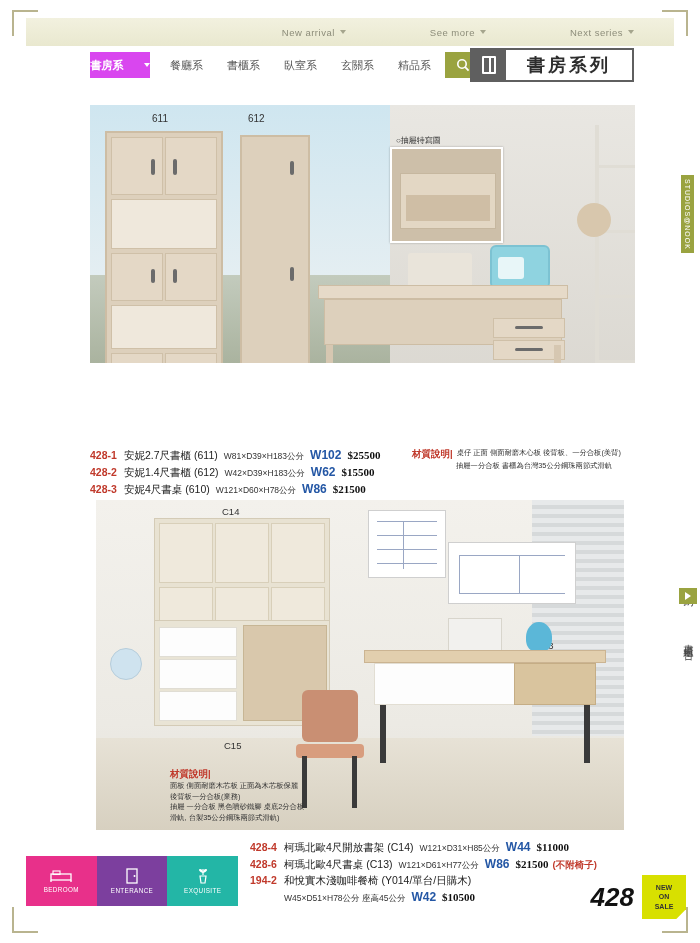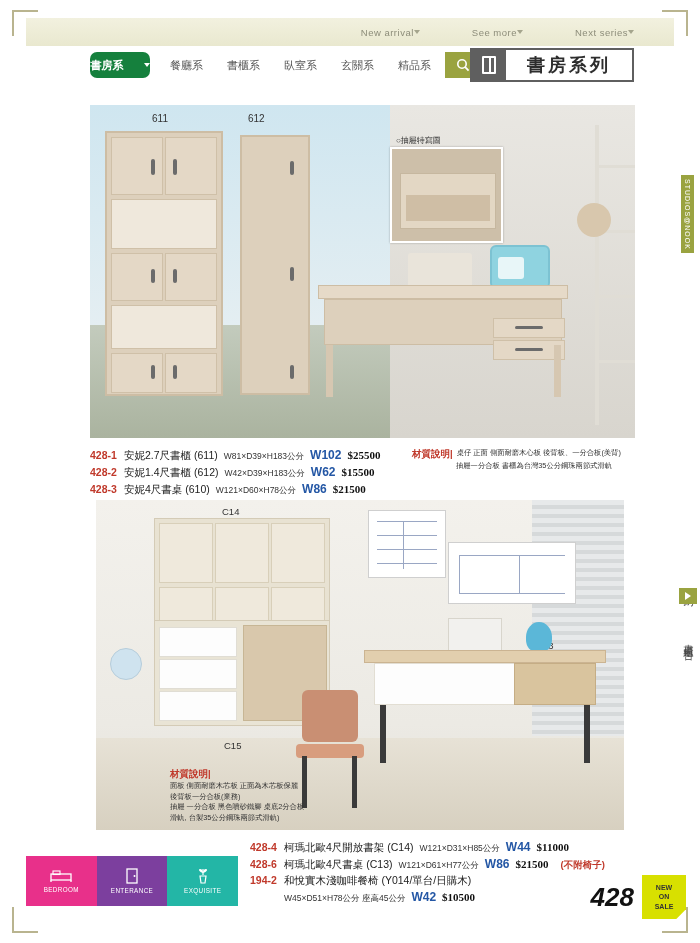--- a/index.html
+++ b/index.html
@@ -22,32 +22,31 @@
 
   
   .topbar {
     position:absolute; top:18px; left:26px; width:648px; height:28px;
     background:linear-gradient(to bottom,#f2f1df,#e9e8cf);
     display:flex; align-items:center; justify-content:flex-end;
     padding-right:40px; gap:52px;
   }
   .topbar .tlink {
     font-size:9.5px; color:#8d8d7a; letter-spacing:.5px;
-    display:flex; align-items:center; 
+    display:flex; align-items:center; gap:5px;margin-left:32px;
   }
   .caret { width:0;height:0;border-left:3.5px solid transparent;border-right:3.5px solid transparent;border-top:4px solid #a5a58d; }
 
   
   .navrow { position:absolute; top:52px; left:90px; width:370px; height:28px; }
   .nav-main {
     position:absolute; left:0; top:0; width:60px; height:26px;
-    background:#15803d; color:#fff; font-size:11px;
+    background:#d946ef; color:#fff; font-size:11px;
     display:flex; align-items:center; justify-content:center; gap:20px;
     font-weight:bold;
-    border-radius:7px;
   }
   .nav-main .caret-w { width:0;height:0;border-left:3px solid transparent;border-right:3px solid transparent;border-top:4px solid #fff; }
   .nav-items { position:absolute; left:62px; top:0; height:26px; display:flex; align-items:center; gap:16px; padding-left:10px; }
   .nav-items span { font-size:11px; color:#555;margin-left:8px; }
   .searchbtn {
     position:absolute; left:355px; top:0; width:36px; height:26px;
     background:#9aa340; display:flex; align-items:center; justify-content:center;
   }
   .searchbtn svg { display:block; }
 
@@ -82,21 +81,21 @@
   }
   .sidearrow .tri { width:0;height:0;border-top:4px solid transparent;border-bottom:4px solid transparent;border-left:6px solid #fff; }
   .sidetab3 {
     position:absolute; right:5px; top:608px; width:16px; height:60px;
     font-size:10px; color:#444; writing-mode:vertical-rl; letter-spacing:2px;
     display:flex; align-items:flex-start; justify-content:center; padding-top:4px;
   }
 
   
   .photo1 {
-    position:absolute; left:90px; top:105px; width:545px; height:333px;
+    position:absolute; left:90px; top:105px; width:545px; height:258px;
     overflow:hidden;
     background:linear-gradient(to bottom,#cfe3ef 0%,#dbeaf2 45%,#cfd7cd 60%,#b9c3b4 100%);
   }
   .room-wall { position:absolute; left:0; top:0; width:100%; height:66%; background:linear-gradient(to bottom,#cfe6f0,#e4eef2); }
   .room-floor { position:absolute; left:0; top:66%; width:100%; height:34%; background:linear-gradient(to bottom,#c3cbbd,#aab39f); }
   .panel-right { position:absolute; left:300px; top:0; width:245px; height:333px; background:linear-gradient(to bottom,#e9e7e2,#d8d5ce); }
   .shelf-ladder { position:absolute; left:505px; top:20px; width:4px; height:300px; background:#e0ddd5; }
   .shelf-rung { position:absolute; background:#e0ddd5; height:3px; left:505px; width:59px; }
 
   
@@ -133,21 +132,21 @@
   .bear { position:absolute; left:487px; top:98px; width:34px; height:34px; background:#d8c7ad; border-radius:50%; }
 
   
   .spec1 { position:absolute; left:90px; top:448px; width:400px; }
   .spec-row { display:flex; align-items:baseline; margin-bottom:2px; }
   .code { color:#c0392b; font-weight:bold; font-size:10.5px; width:34px; flex:0 0 34px; }
   .pname { font-size:10.5px; color:#222; margin-right:6px; }
   .pdim { font-size:8.5px; color:#333; margin-right:6px; }
   .pw { font-size:12px; color:#2457a5; font-weight:bold; margin-right:6px;text-align:right; }
   .pprice { font-size:11px; color:#111; font-weight:bold;font-family:Liberation Serif, serif; }
-  .note-red { color:#c0392b; font-size:9.5px; font-weight:bold; margin-left:12px; }
+  .note-red { color:#c0392b; font-size:9.5px; font-weight:bold; margin-left:4px; }
 
   .matbox1 { position:absolute; left:412px; top:448px; width:225px; }
   .matlabel { font-size:9.5px; color:#c0392b; font-weight:bold; display:inline-block; }
   .mattext { font-size:7.3px; color:#333; line-height:1.45; }
   .matline { display:flex; gap:4px; }
 
   
   .photo2 {
     position:absolute; left:96px; top:500px; width:528px; height:330px;
     background:linear-gradient(to bottom,#f3f1ec 0%,#eceae4 68%,#e3e0d8 100%);

